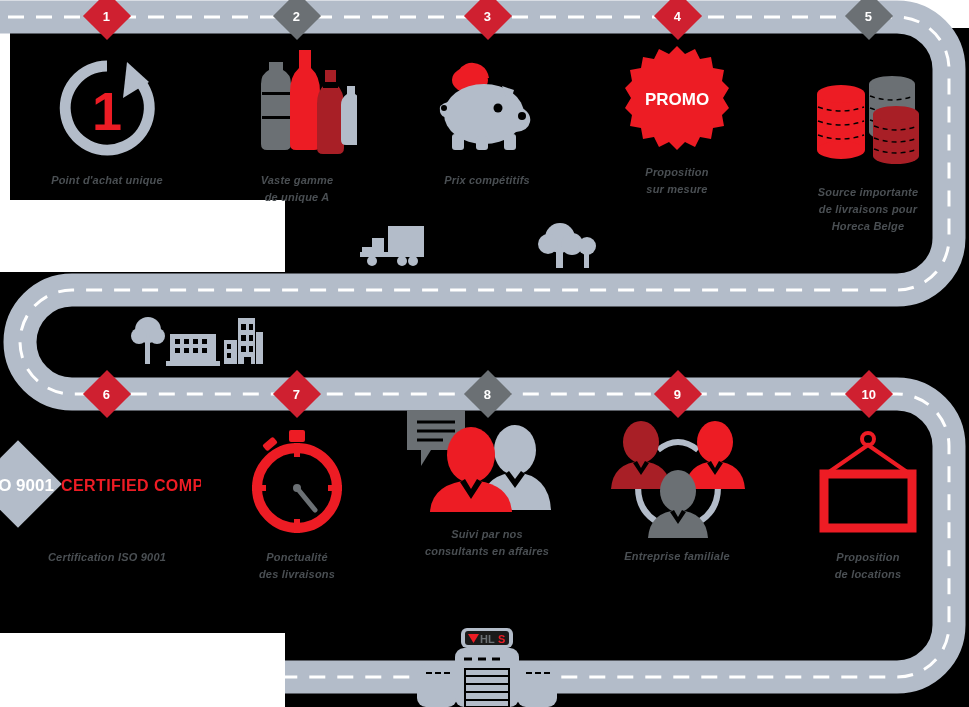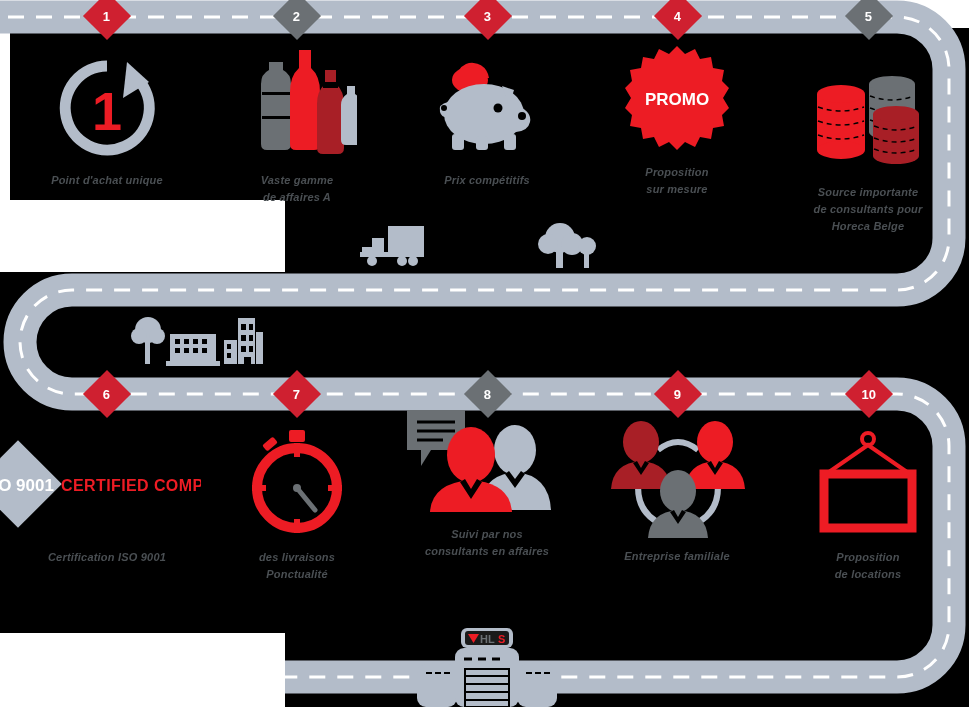--- a/index.html
+++ b/index.html
@@ -213,21 +213,21 @@
         <path d="M62 2 h12 v18 q9 8 9 24 v52 q0 6 -6 6 H59 q-6 0 -6 -6 V44 q0 -16 9 -24 z" fill="#ed1c24"></path>
 
         <path d="M88 22 h11 v14 q8 7 8 20 v44 q0 6 -6 6 H86 q-6 0 -6 -6 V56 q0 -13 8 -20 z" fill="#a81f26"></path>
         <rect x="86" y="34" width="15" height="6" fill="#000"></rect>
 
         <path d="M110 38 h8 v8 q6 4 6 11 v35 q0 5 -5 5 h-10 q-5 0 -5 -5 V57 q0 -7 6 -11 z" fill="#b3bcc9"></path>
       </svg>
     </div>
     <div class="lbl">
       <div>Vaste gamme</div>
-      <div>de affaires A</div>
+      <div>de unique A</div>
     </div>
   </div>
 
   <div class="cell" style="left:392px;top:48px;">
     <div class="art">
       <svg width="115" height="100" viewBox="0 0 115 100">
         <path d="M36 6 a17 17 0 0 1 23 14 l-33 3 a17 17 0 0 1 10 -17z" fill="#ed1c24"></path>
         <ellipse cx="40" cy="22" rx="18" ry="13" fill="#ed1c24"></ellipse>
         <ellipse cx="54" cy="56" rx="40" ry="30" fill="#b3bcc9"></ellipse>
         <path d="M72 28 l12 4 l-5 16 z" fill="#b3bcc9"></path>
@@ -290,21 +290,21 @@
         <ellipse cx="83" cy="86" rx="23" ry="8" fill="#a81f26"></ellipse>
         <g stroke="#000" stroke-width="1.4" fill="none" stroke-dasharray="5 4">
           <path d="M61 56 q22 8 44 0"></path>
             <path d="M61 68 q22 8 44 0"></path>
             <path d="M61 79 q22 8 44 0"></path>
         </g>
       </svg>
     </div>
     <div class="lbl">
       <div>Source importante</div>
-      <div>de consultants pour</div>
+      <div>de livraisons pour</div>
       <div>Horeca Belge</div>
     </div>
   </div>
 
   <div class="cell" style="left:12px;top:425px;">
     <div class="art">
       <svg width="260" height="110" viewBox="0 0 260 110" style="margin-left:-72px;">
         <text x="2" y="72" font-family="Liberation Sans, sans-serif" font-size="16" font-weight="bold" fill="#ed1c24">HLS</text>
         <rect x="46" y="28" width="62" height="62" transform="rotate(45 77 59)" fill="#b3bcc9"></rect>
         <text x="77" y="66" text-anchor="middle" font-family="Liberation Sans, sans-serif" font-size="17" font-weight="bold" fill="#ffffff">ISO 9001</text>
@@ -326,22 +326,22 @@
           <line x1="50" y1="13" x2="50" y2="27"></line>
           <line x1="50" y1="89" x2="50" y2="103"></line>
           <line x1="5" y1="58" x2="19" y2="58"></line>
           <line x1="81" y1="58" x2="95" y2="58"></line>
         </g>
         <line x1="50" y1="58" x2="68" y2="80" stroke="#6b7074" stroke-width="5" stroke-linecap="round"></line>
         <circle cx="50" cy="58" r="4" fill="#6b7074"></circle>
       </svg>
     </div>
     <div class="lbl">
+      <div>Ponctualité</div>
       <div>des livraisons</div>
-      <div>Ponctualité</div>
     </div>
   </div>
 
   <div class="cell" style="left:392px;top:402px;text-align:center;">
     <div class="art">
       <svg width="165" height="110" viewBox="0 0 165 110">
 
         <path d="M2 8 h58 v40 H26 l-10 16 l0 -16 H2 z" fill="#6b7074"></path>
         <g stroke="#000" stroke-width="3">
           <line x1="12" y1="20" x2="50" y2="20"></line>

